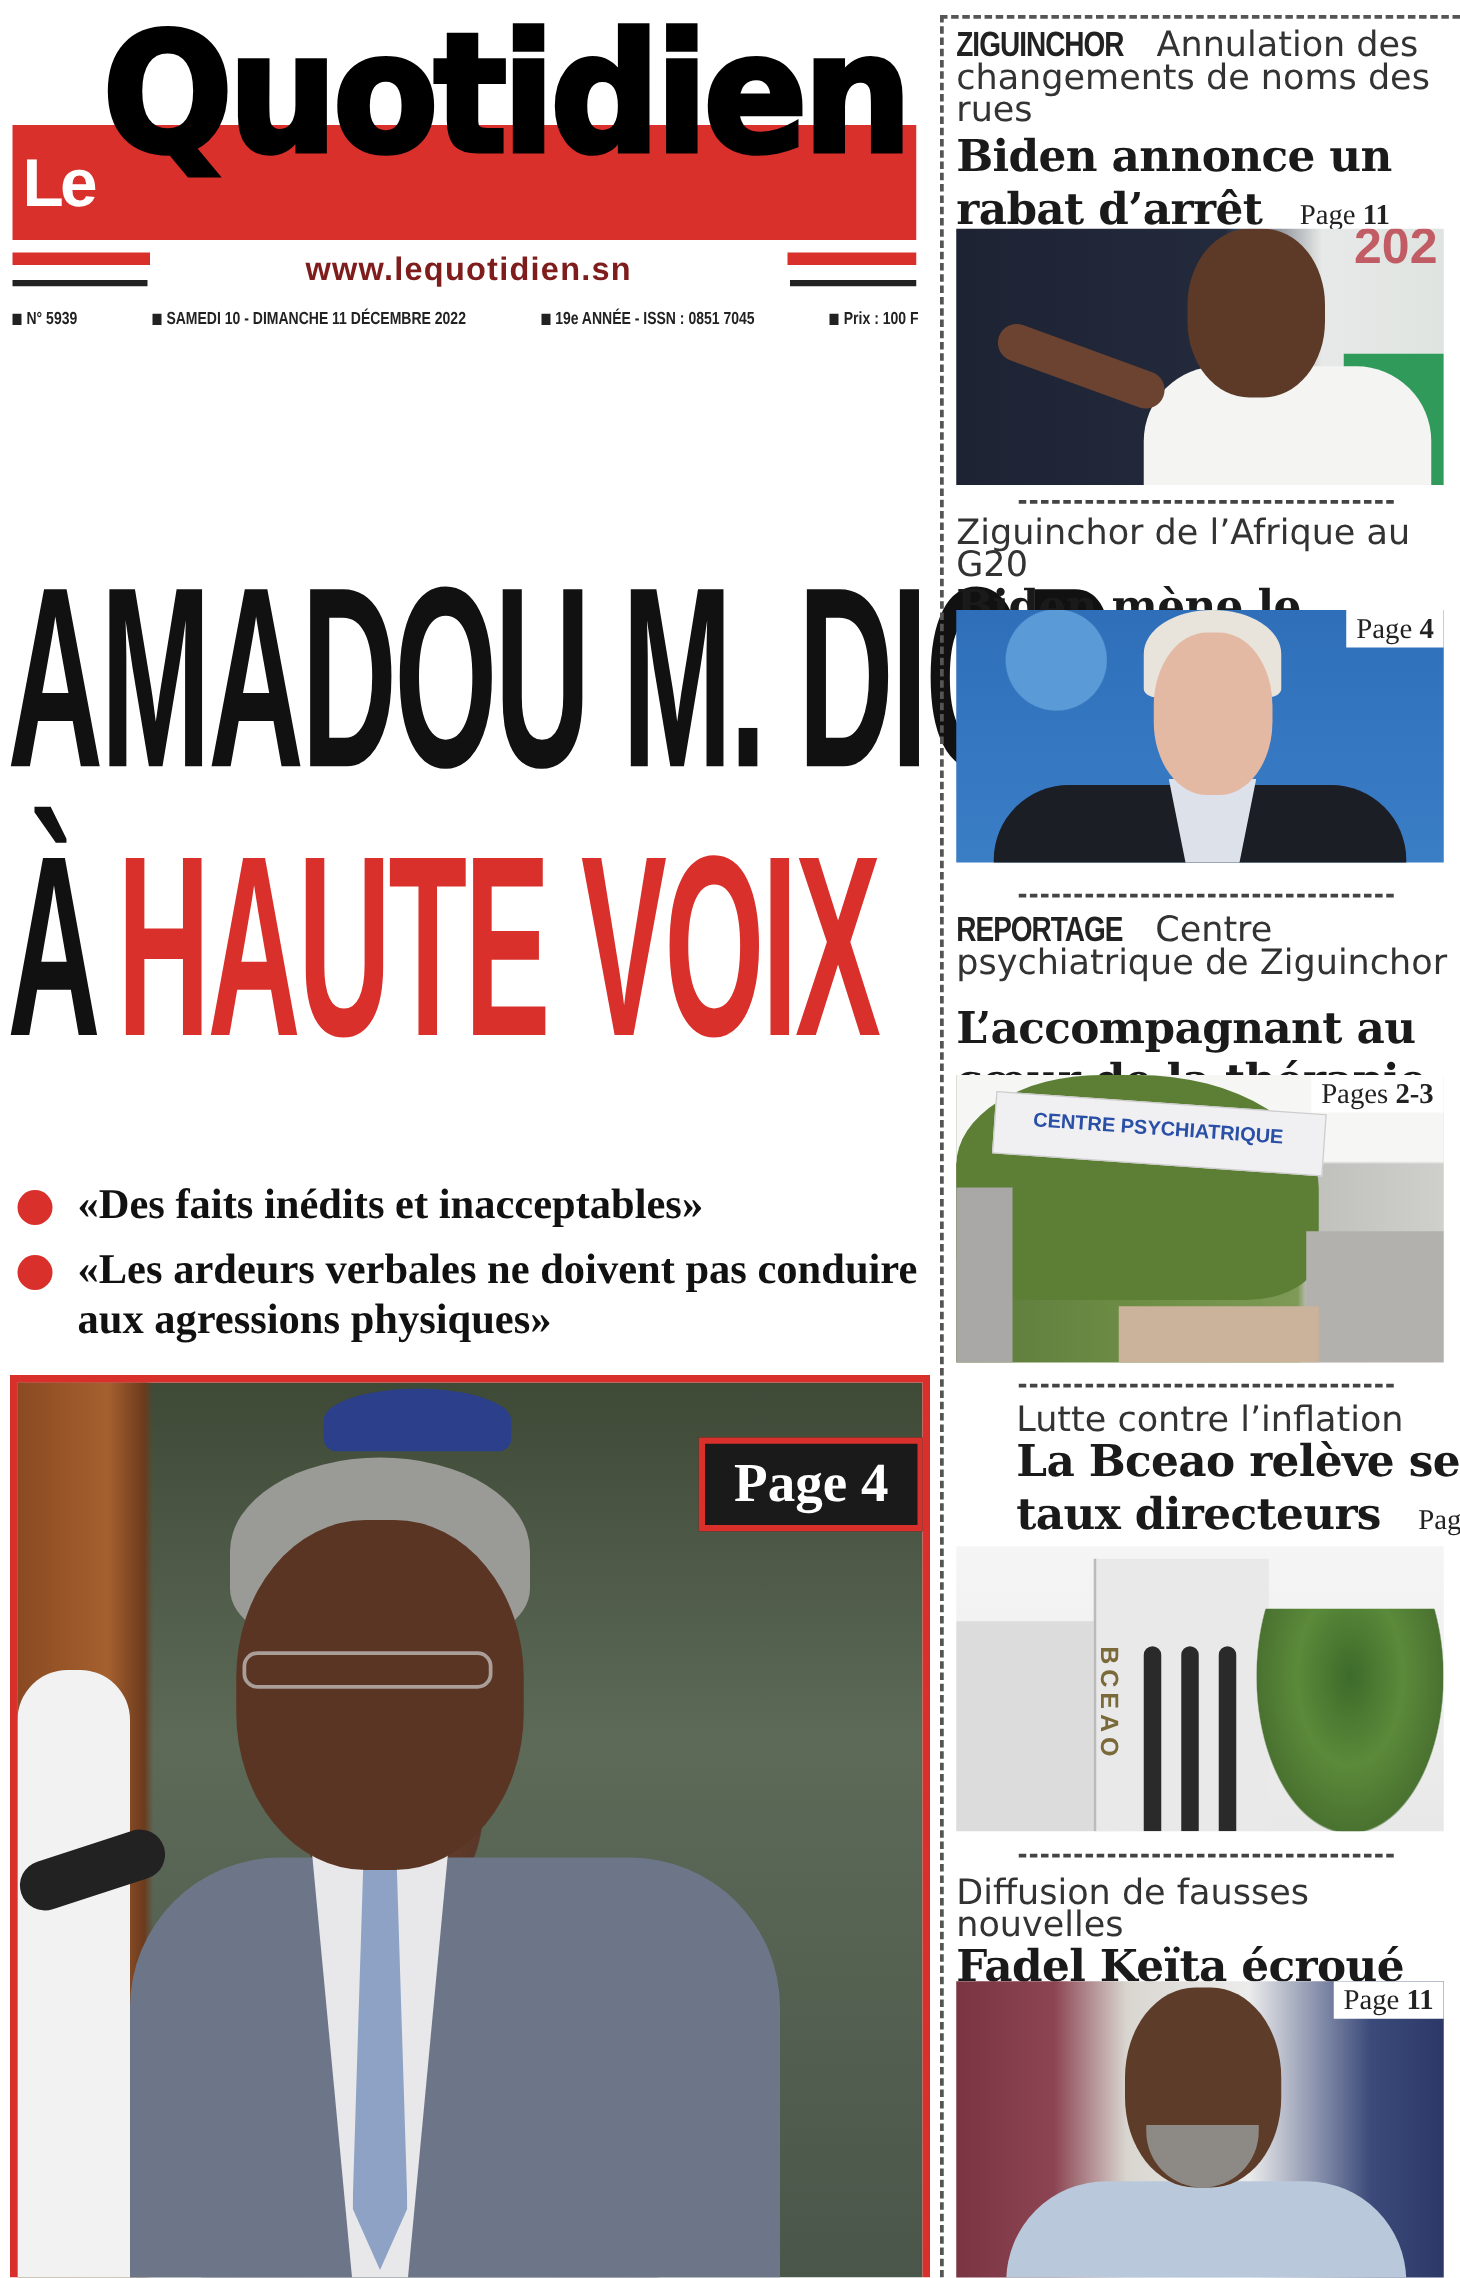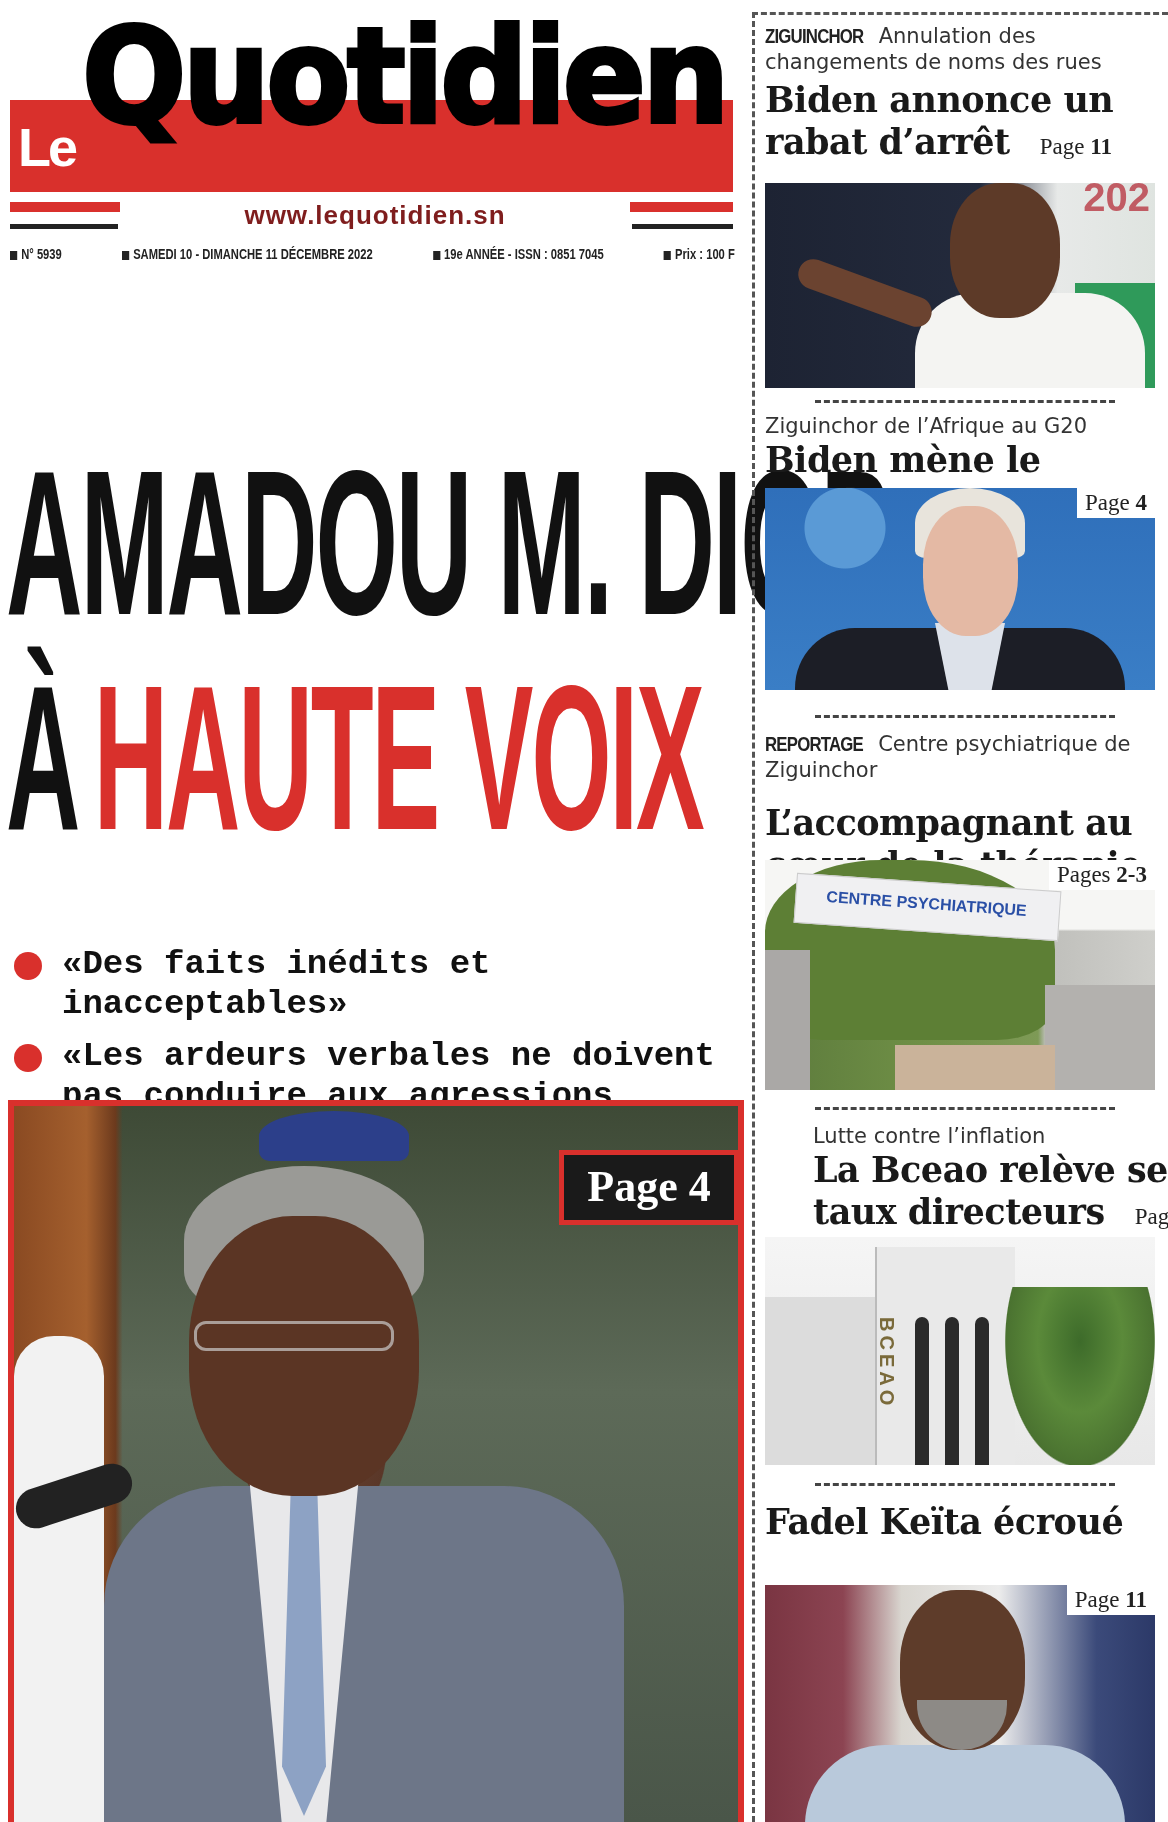--- a/index.html
+++ b/index.html
@@ -25,21 +25,21 @@
 
   .kicker { position: absolute; left: 8px; top: 282px; width: 730px; font-family: "Liberation Serif", serif; font-size: 55px; line-height: 60px; color: #1a1a1a; }
   .kicker .tag { font-family: "Liberation Sans", sans-serif; font-weight: 900; font-size: 52px; letter-spacing: -2px; display: inline-block; transform: scaleX(0.78); transform-origin: left; margin-right: -88px; }
 
   .bigline { position: absolute; left: 6px; font-family: "Liberation Sans", sans-serif; font-weight: 900; line-height: 1; white-space: nowrap; transform-origin: left top; }
   .bigline1 { top: 440px; font-size: 200px; color: #111; transform: scaleX(0.53) scaleY(1.03); letter-spacing: -4px; }
   .bigline2 { top: 655px; font-size: 200px; transform: scaleX(0.515) scaleY(1.03); letter-spacing: -4px; }
   .bigline2 .a { color: #111; margin-right: 30px; }
   .bigline2 .red { color: #d9302c; }
 
-  .quotes { position: absolute; left: 14px; top: 944px; width: 720px; font-family: Liberation Mono, monospace; font-weight: bold; font-size: 34px; line-height: 40px; color: #111; }
+  .quotes { position: absolute; left: 14px; top: 944px; width: 720px; font-family: Liberation Serif, serif; font-weight: bold; font-size: 34px; line-height: 40px; color: #111; }
   .quote { position: relative; padding-left: 48px; margin-bottom: 12px; }
   .quote .dot { position: absolute; left: 0; top: 8px; width: 28px; height: 28px; border-radius: 50%; background: #d9302c; }
 
   .photo-main { position: absolute; left: 8px; top: 1100px; width: 736px; height: 722px; border: 6px solid #d9302c; border-bottom: none; background:
       linear-gradient(90deg, #8a4a22 0%, #a5602e 10%, #6c3a1d 14%, transparent 15%),
       radial-gradient(ellipse 120px 150px at 300px 340px, #6b4533 0%, #5a3728 60%, transparent 61%),
       radial-gradient(ellipse 260px 380px at 330px 700px, #5c6675 0%, #4f5a6a 70%, transparent 71%),
       linear-gradient(180deg, #3e4a36 0%, #5d6a58 40%, #4a5649 100%); overflow: hidden; }
   .photo-main .cap { position: absolute; left: 245px; top: 5px; width: 150px; height: 50px; border-radius: 50% 50% 10px 10px; background: #2c3f8a; }
   .photo-main .hair { position: absolute; left: 170px; top: 60px; width: 240px; height: 150px; border-radius: 50% 50% 30% 30%; background: #9a9a96; }
@@ -49,21 +49,21 @@
   .photo-main .shirt { position: absolute; left: 235px; top: 370px; width: 110px; height: 350px; background: #e8e8ea; clip-path: polygon(0 0, 100% 0, 70% 100%, 30% 100%); }
   .photo-main .tie { position: absolute; left: 268px; top: 380px; width: 44px; height: 330px; background: #8da2c4; clip-path: polygon(20% 0, 80% 0, 100% 85%, 50% 100%, 0 85%); }
   .photo-main .mic { position: absolute; left: 0; top: 370px; width: 120px; height: 40px; background: #222; border-radius: 20px; transform: rotate(-18deg); }
   .photo-main .robe { position: absolute; left: 0; top: 230px; width: 90px; height: 500px; background: #f2f2f2; border-radius: 40px 40px 0 0; }
   .page-badge-main { position: absolute; left: 545px; top: 44px; width: 180px; height: 75px; background: #1a1a1a; border: 5px solid #d9302c; color: #fff; font-family: "Liberation Serif", serif; font-weight: bold; font-size: 44px; text-align: center; line-height: 64px; }
 
   
   .right { position: absolute; left: 752px; top: 12px; width: 416px; height: 1810px; border-left: 3px dashed #555; border-top: 3px dashed #555; }
   .story { position: absolute; left: 10px; width: 400px; }
   .sep { position: absolute; left: 60px; width: 300px; border-top: 3px dashed #444; height: 0; }
-  .story .kick { font-family: "DejaVu Sans", sans-serif; font-size: 21px; line-height: 26px; color: #333; }
+  .story .kick { font-family: "DejaVu Sans", sans-serif; font-size: 28px; line-height: 26px; color: #333; }
   .story .kick b { font-family: "Liberation Sans", sans-serif; font-weight: 900; letter-spacing: -1px; display: inline-block; transform: scaleX(0.8); transform-origin: left; margin-right: -16px; color: #222; }
   .story .head { font-family: "DejaVu Serif", serif; font-weight: bold; font-size: 35px; line-height: 42px; color: #1a1a1a; letter-spacing: -0.5px; }
   .story .pg { font-family: "Liberation Serif", serif; font-size: 23px; font-weight: normal; color: #222; margin-left: 30px; letter-spacing: 0; }
   .story .pg b { font-weight: bold; }
   .pic { position: absolute; left: 10px; width: 390px; overflow: hidden; }
   .pic .badge { position: absolute; right: 0; top: 0; background: #fff; padding: 2px 8px; font-family: "Liberation Serif", serif; font-size: 23px; color: #222; }
   .pic .badge b { font-weight: bold; }
 
   
   .pic-sonko { top: 168px; height: 205px; background: linear-gradient(90deg, #1d2333 0%, #232a3c 55%, #e7e9e8 75%, #dfe4e0 100%); }
@@ -210,20 +210,21 @@
     <div class="tower"></div>
     <div class="arch" style="left:150px;"></div>
     <div class="arch" style="left:180px;"></div>
     <div class="arch" style="left:210px;"></div>
     <div class="bceao-text">BCEAO</div>
     <div class="palm"></div>
   </div>
   <div class="sep" style="top:1468px;"></div>
 
   <div class="story" style="top:1486px;">
+    <div class="kick">Diffusion de fausses nouvelles</div>
     <div class="head">Fadel Keïta écroué</div>
   </div>
   <div class="pic pic-fadel">
     <div class="body-f"></div>
     <div class="head-f"></div>
     <div class="beard"></div>
     <div class="badge"><span>Page</span> <b>11</b></div>
   </div>
 </div>
 

